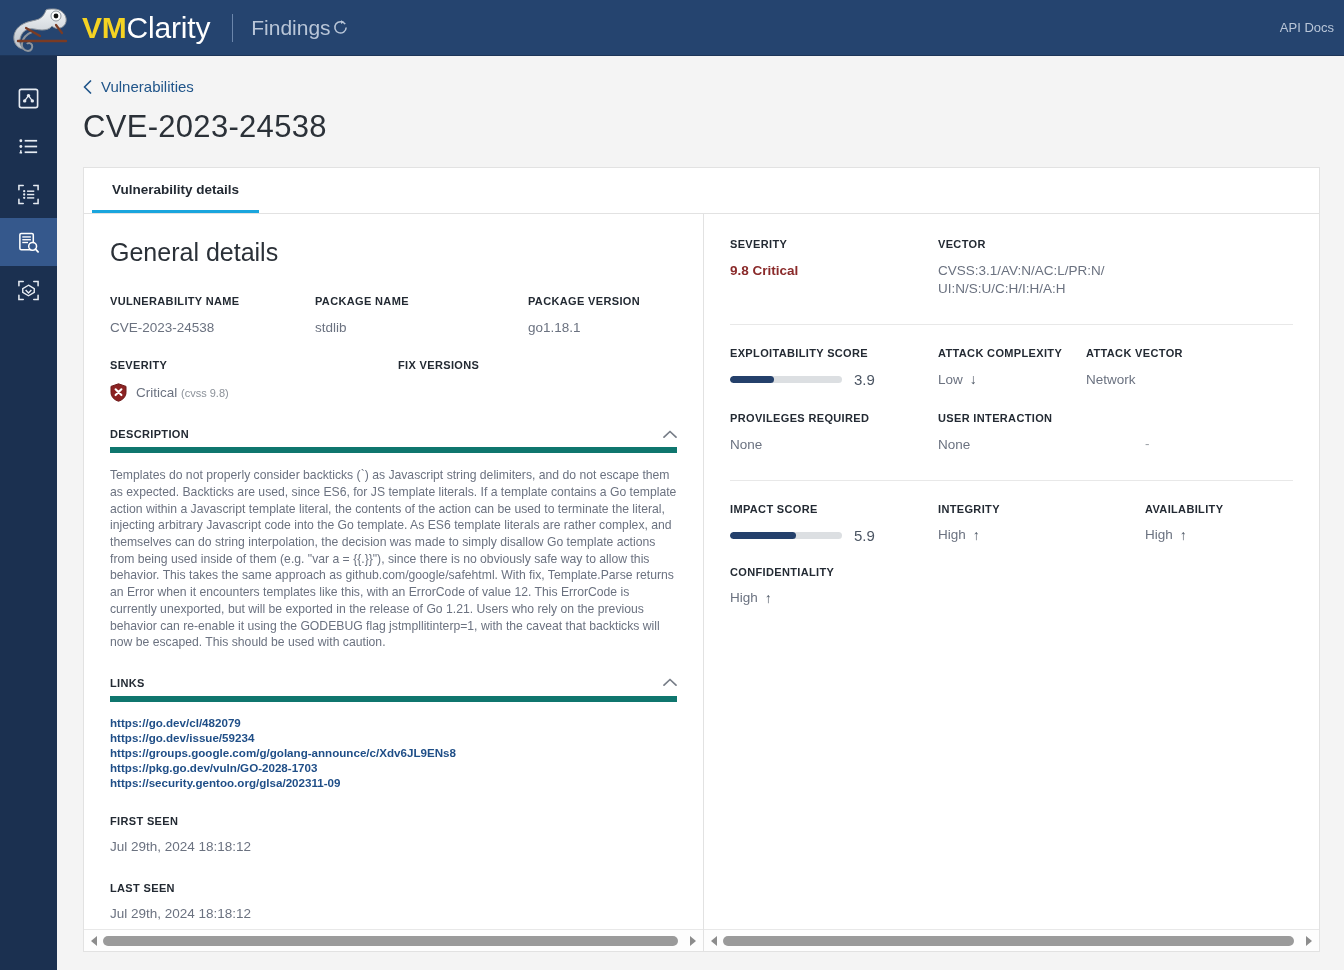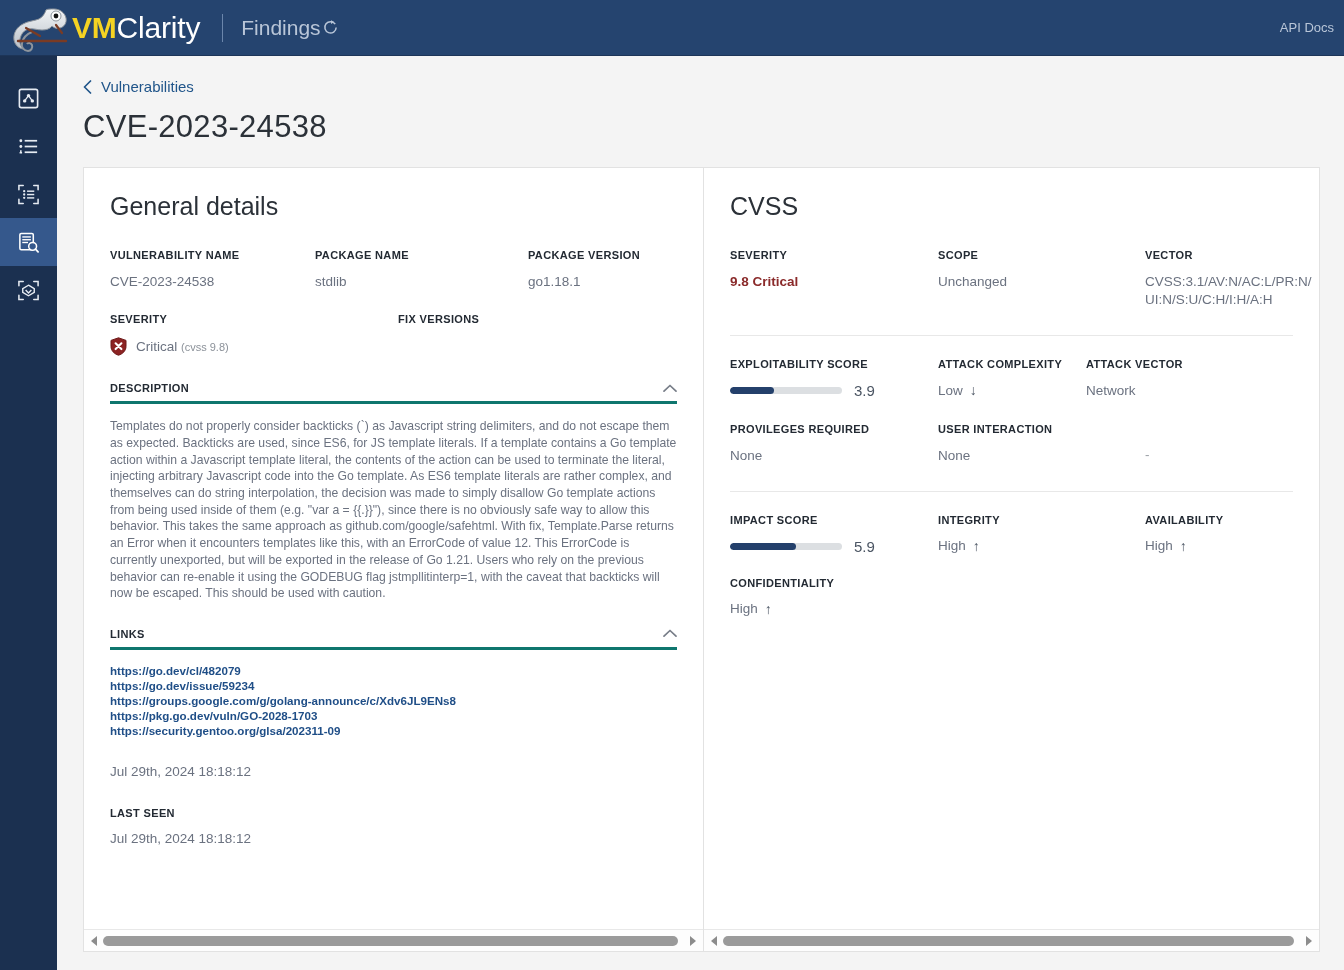--- a/index.html
+++ b/index.html
@@ -18,21 +18,21 @@
 
   
   .topbar {
     height: 56px; flex: 0 0 56px;
     background: #25446f;
     display: flex; align-items: center;
     padding: 0 0 0 10px;
     position: relative;
     border-bottom: 1px solid #1d3558;
   }
-  .logo-wrap { display: flex; align-items: center; }
+  .logo-wrap { display: flex; align-items: center; gap: 10px; }
   .chameleon { width: 62px; height: 50px; display:block; }
   .brand { font-size: 30px; letter-spacing: -0.2px; display: flex; align-items: baseline; }
   .brand .vm { color: #f5d322; font-weight: 700; }
   .brand .clarity { color: #ffffff; font-weight: 300; }
   .divider-v {
     width: 1px; height: 28px; background: #6b86ab;
     margin: 0 18px 0 22px;
   }
   .findings {
     color: #b9c6d8; font-size: 21px; font-weight: 400;
@@ -134,21 +134,21 @@
   .sev-line { display: flex; align-items: center; gap: 9px; }
   .sev-text { font-size: 13.5px; color: #6b7280; }
   .sev-text .cvss-small { font-size: 11px; color: #8b9199; }
 
   
   .sect {
     margin-top: 6px;
   }
   .sect-head {
     display: flex; align-items: center; justify-content: space-between;
-    border-bottom: 3px solid #0f766e;
+    border-bottom: 6px solid #0f766e;
     padding-bottom: 7px;
     cursor: pointer;
   }
   .sect-head .lbl { margin-bottom: 0; }
   .chev-up {
     width: 14px; height: 9px; opacity: .75;
   }
   .sect-body { padding-top: 14px; }
   .desc-text {
     font-size: 12.2px; line-height: 1.37; color: #6b7280;
@@ -297,20 +297,25 @@
         <svg width="9" height="14" viewBox="0 0 9 14">
           <path d="M7.5 1 L1.5 7 L7.5 13" fill="none" stroke="#20558a" stroke-width="1.7" stroke-linecap="round" stroke-linejoin="round"></path>
         </svg>
         <span>Vulnerabilities</span>
       </div>
 
       <div class="page-title">CVE-2023-24538</div>
 
       <div class="card">
 
+        <div class="tabs">
+          <div class="tab active">
+            <span>Vulnerability details</span>
+          </div>
+        </div>
 
         <div class="panes">
 
           <div class="pane pane-left">
             <div class="pane-body">
               <div class="pane-title">General details</div>
 
               <div class="field-row">
                 <div class="field" style="flex:0 0 205px">
                   <div class="lbl">VULNERABILITY NAME</div>
@@ -368,20 +373,21 @@
                 <div class="sect-body links">
                   <span class="link">https://go.dev/cl/482079</span>
                   <span class="link">https://go.dev/issue/59234</span>
                   <span class="link">https://groups.google.com/g/golang-announce/c/Xdv6JL9ENs8</span>
                   <span class="link">https://pkg.go.dev/vuln/GO-2028-1703</span>
                   <span class="link">https://security.gentoo.org/glsa/202311-09</span>
                 </div>
               </div>
 
               <div class="seen-block">
+                <div class="lbl">FIRST SEEN</div>
                 <div class="val">Jul 29th, 2024 18:18:12</div>
               </div>
               <div class="seen-block">
                 <div class="lbl">LAST SEEN</div>
                 <div class="val">Jul 29th, 2024 18:18:12</div>
               </div>
             </div>
 
             <div class="hscroll">
               <div class="sb-arrow">
@@ -391,30 +397,25 @@
                 <div class="sb-thumb" style="width:99%"></div>
               </div>
               <div class="sb-arrow">
                   <div class="tri tri-r"></div>
                 </div>
             </div>
           </div>
 
           <div class="pane pane-right">
             <div class="pane-body">
-              <div class="pane-title">CVSS</div>
 
               <div class="field-row" style="margin-bottom:0">
                 <div class="field" style="flex:0 0 208px">
                   <div class="lbl">SEVERITY</div>
                   <div class="val crit">9.8  Critical</div>
-                </div>
-                <div class="field" style="flex:0 0 207px">
-                  <div class="lbl">SCOPE</div>
-                  <div class="val">Unchanged</div>
                 </div>
                 <div class="field" style="flex:1 1 auto">
                   <div class="lbl">VECTOR</div>
                   <div class="val" style="width:175px">CVSS:3.1/AV:N/AC:L/PR:N/UI:N/S:U/C:H/I:H/A:H</div>
                 </div>
               </div>
 
               <div class="hr"></div>
 
               <div class="metric-row" style="margin-bottom:22px">

